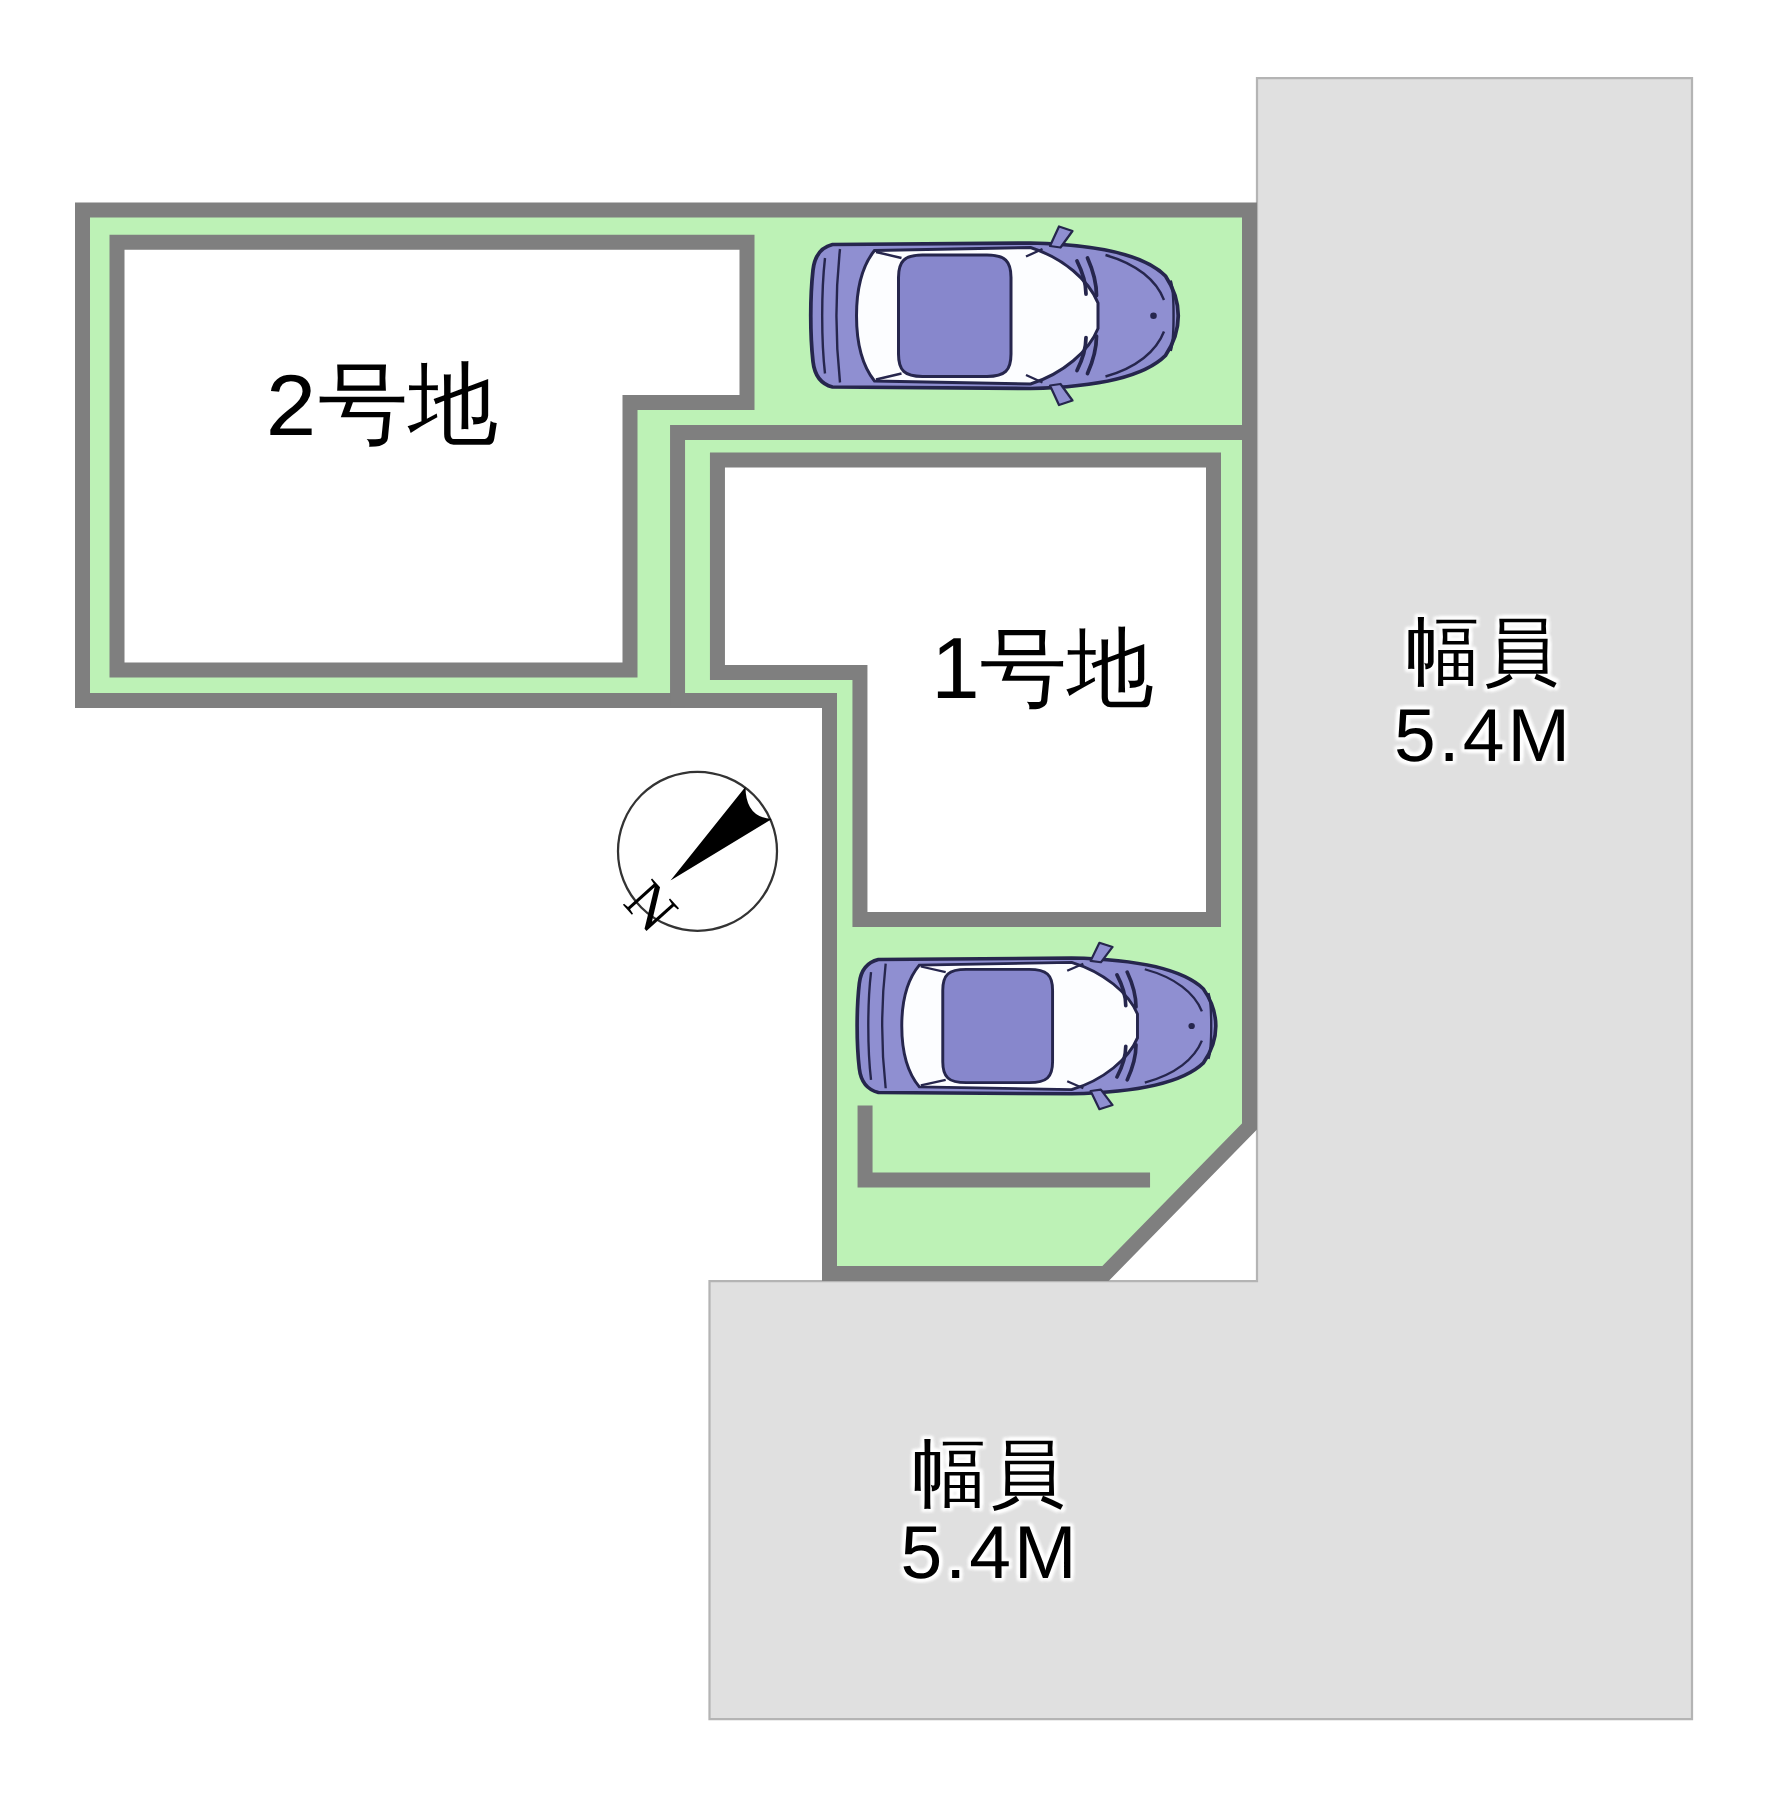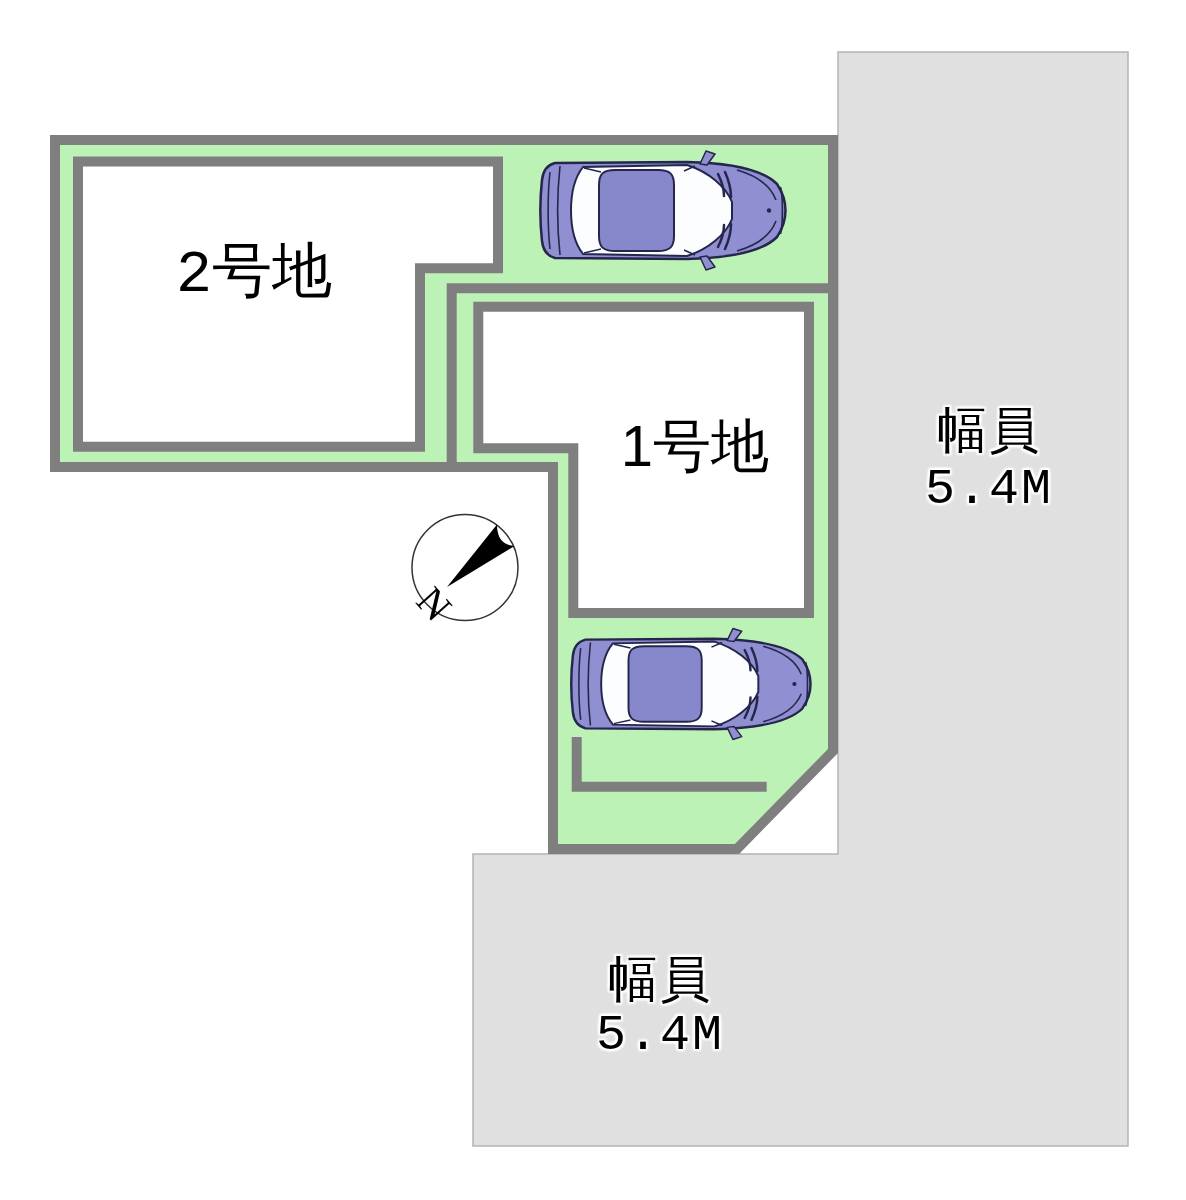--- a/index.html
+++ b/index.html
@@ -38,21 +38,20 @@
     text-align:center;
     color:var(--text-black);
     white-space:nowrap;
   }
   .label span{display:block;}
   .plot2-label{left:254px;top:251px;font-size:60px;line-height:48px;font-family:Liberation Mono, monospace;}
   .plot1-label{left:695px;top:420px;font-size:58px;line-height:52px;}
   .road-label{
     font-size:50px;line-height:56px;letter-spacing:2px;
     text-shadow:0 0 4px #fff,0 0 4px #fff,2px 2px 2px #fff,-2px -2px 2px #fff,2px -2px 2px #fff,-2px 2px 2px #fff;
-    font-family:Liberation Mono, monospace;
   }
   .road-right-label{left:989px;top:406px;}
   .road-bottom-label{left:660px;top:956px;line-height:53px;}
 </style>
 </head>
 <body>
 
 <div id="canvas">
 
   <svg id="plan-svg" width="1186" height="1200" viewBox="0 0 1186 1200">

